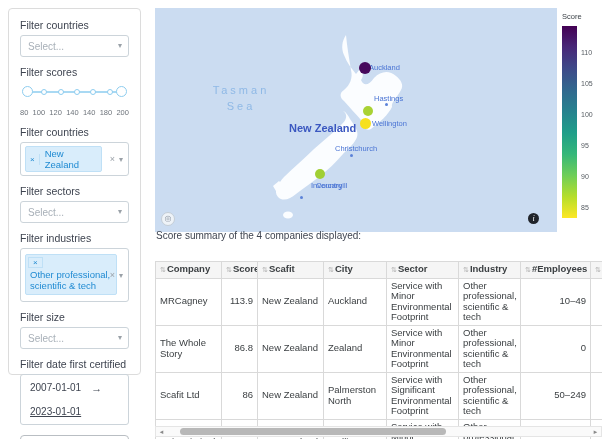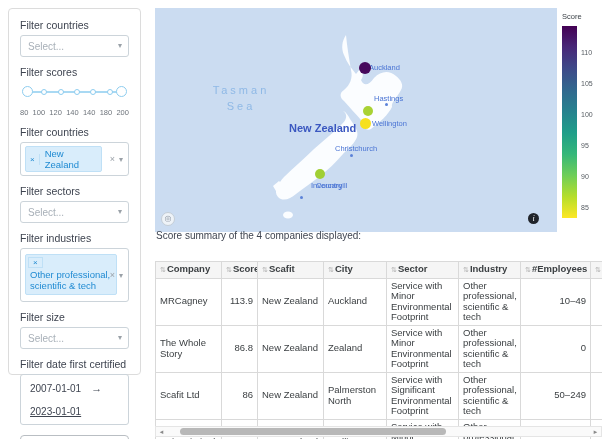--- a/index.html
+++ b/index.html
@@ -34,21 +34,21 @@
   
   .slider { position:relative; height:12px; margin:8px 2px 2px 2px; }
   .slider .track { position:absolute; left:4px; right:4px; top:5px; height:2px; background:#a9d9f3; }
   .sl-dot { position:absolute; top:3px; width:6px; height:6px; border:1px solid #8ecdef;
             background:#fff; border-radius:50%; }
   .sl-handle { position:absolute; top:0; width:11px; height:11px; border:1px solid #8ecdef;
                background:#fff; border-radius:50%; }
   .tickrow { display:flex; justify-content:space-between; font-size:7.5px; color:#6d737a; margin-top:10px; }
   
   .datebox { border:1px solid #ccd4da; border-radius:3px; padding:7px 9px; }
-  .dateline { font-size:10px; color:#3e4450; display:flex; align-items:center; gap:10px; }
+  .dateline { font-size:10px; color:#3e4450; display:flex; align-items:flex-start; gap:10px; }
   .dateline + .dateline { margin-top:12px;text-decoration:underline; }
   .arrow { color:#3e4450; font-size:11px; }
   .dl-btn { width:100%; margin-top:10px; border:1px solid #b9bec3; border-radius:4px; background:#fff;
             font-family:"Liberation Sans",sans-serif; font-size:10px; color:#595f66; padding:5px 0; cursor:pointer; }
 
   
   .map { position:absolute; left:155px; top:8px; width:402px; height:224px; background:#cbdcf1; overflow:hidden; }
   .map svg { position:absolute; left:0; top:0; }
   .sea-label { position:absolute; left:38px; top:74px; width:96px; text-align:center;
                color:#8fb9e6; font-size:11px; letter-spacing:3px; line-height:16px; }

